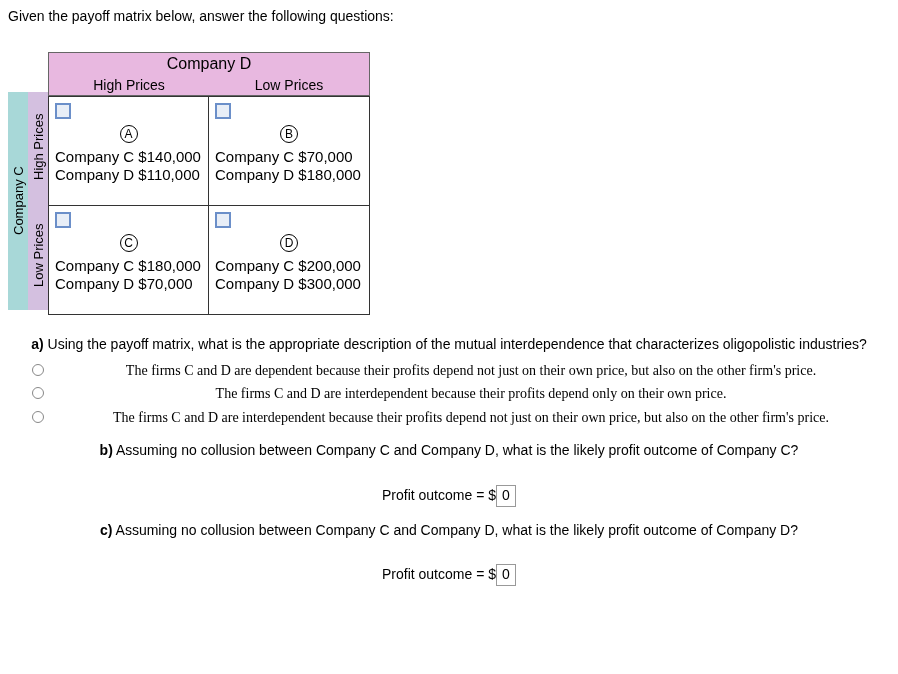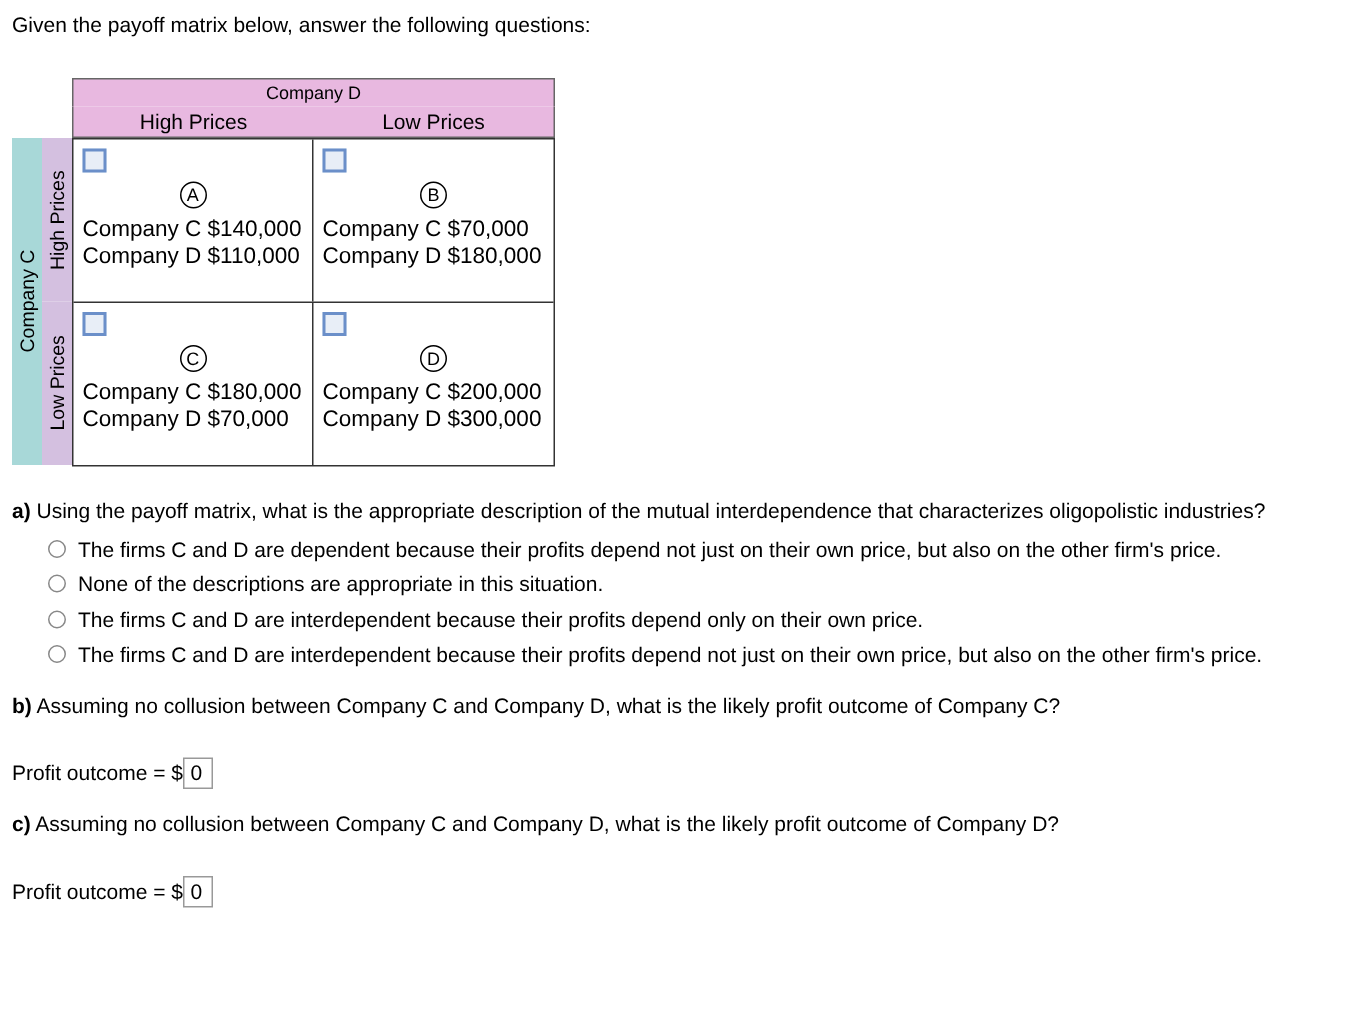--- a/index.html
+++ b/index.html
@@ -8,21 +8,21 @@
     
     .matrix-container { display: flex; margin-bottom: 20px; }
     
     .matrix-right { display: flex; flex-direction: column; }
     .company-d-header { 
       background: #e8b8e0; 
       text-align: center; 
       padding: 2px 0;
       border: 1px solid #666;
       border-bottom: none;
-      font-size: 12px;
+      font-size: 16px;
     }
     .top-prices-row { 
       display: flex; 
       background: #e8b8e0; 
       border: 1px solid #666;
       border-top: none;
     }
     .top-price-cell { 
       flex: 1; 
       text-align: center; 
@@ -54,23 +54,23 @@
       border: 1.5px solid #000;
       border-radius: 50%;
       text-align: center;
       line-height: 16px;
       font-size: 12px;
       margin: 2px auto 4px;
     }
     .cell-center { text-align: center; }
     .payoff-line { font-size: 15px; margin: 1px 0; white-space: nowrap; }
     
-    .question { margin-bottom: 14px; line-height: 1.4; }
+    .question { margin-bottom: 14px; line-height: 1.4; text-align: center; }
     .q-label { font-weight: bold; }
-    .options { margin-left: 24px; margin-top: 6px; }
+    .options { margin-left: 24px; margin-top: 6px; font-family: Liberation Serif, serif; }
     .option-row { display: flex; align-items: flex-start; margin-bottom: 4px; }
     .radio { 
       width: 12px; 
       height: 12px; 
       border: 1px solid #888; 
       border-radius: 50%; 
       flex-shrink: 0;
       margin-right: 8px;
       margin-top: 3px;
     }
@@ -154,24 +154,20 @@
 <div class="question">
   <span class="q-label">a)</span>
   <span>Using the payoff matrix, what is the appropriate description of the mutual interdependence that characterizes oligopolistic industries?</span>
   <div class="options">
     <div class="option-row">
       <div class="radio"></div>
       <div class="option-text">The firms C and D are dependent because their profits depend not just on their own price, but also on the other firm's price.</div>
     </div>
     <div class="option-row">
       <div class="radio"></div>
-      <div class="option-text">None of the descriptions are appropriate in this situation.</div>
-    </div>
-    <div class="option-row">
-      <div class="radio"></div>
       <div class="option-text">The firms C and D are interdependent because their profits depend only on their own price.</div>
     </div>
     <div class="option-row">
       <div class="radio"></div>
       <div class="option-text">The firms C and D are interdependent because their profits depend not just on their own price, but also on the other firm's price.</div>
     </div>
   </div>
 </div>
 
 <div class="question">

